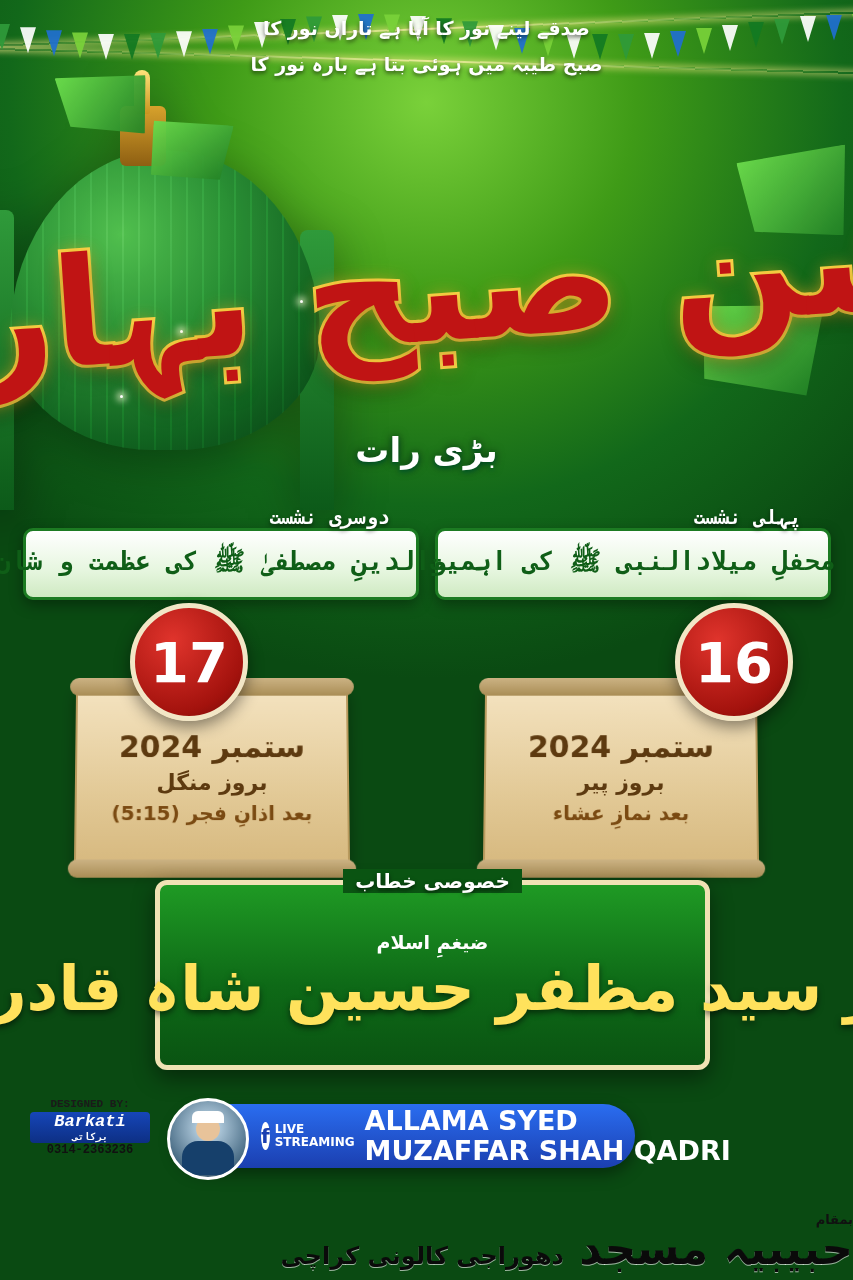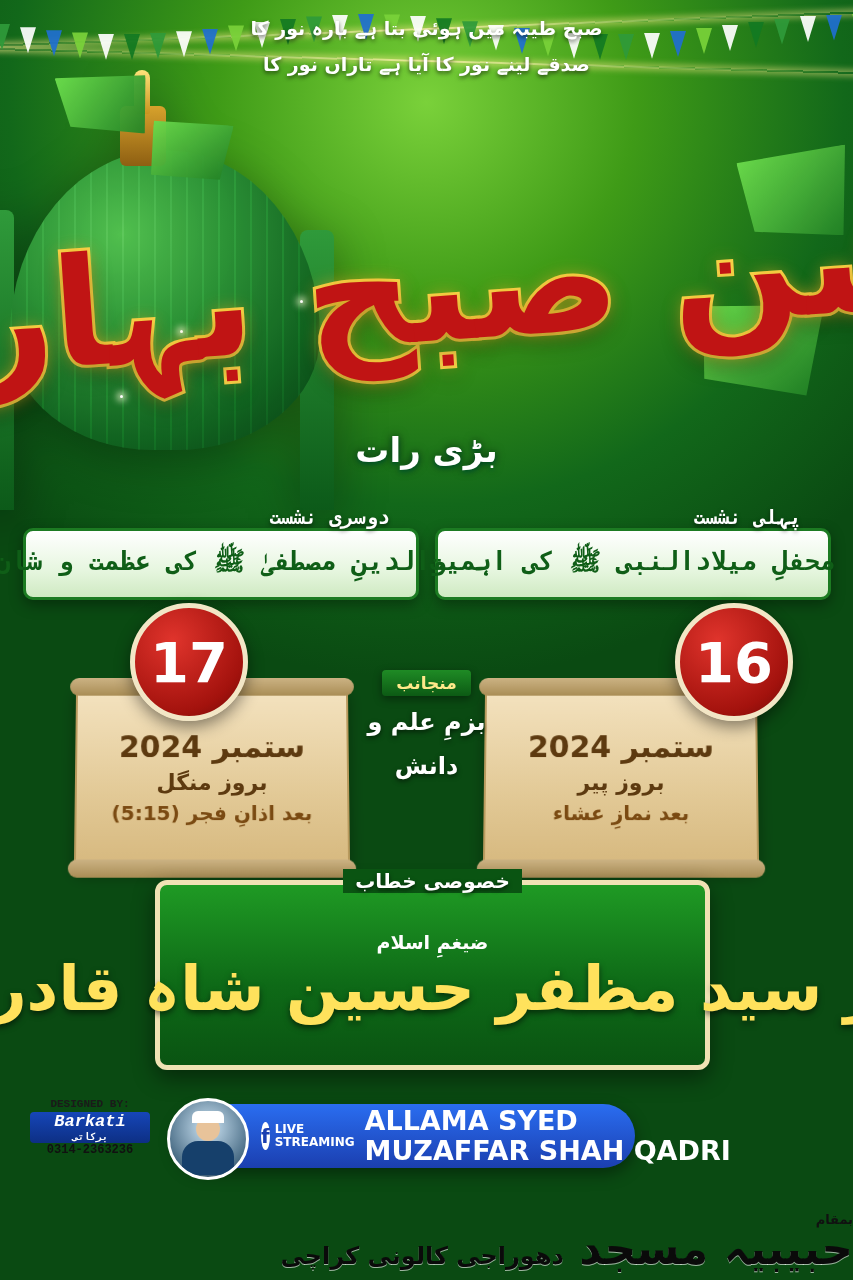--- a/index.html
+++ b/index.html
@@ -320,22 +320,22 @@
   <div class="greenflag gf1"></div>
   <div class="greenflag gf2"></div>
   <div class="greenflag gf3"></div>
   <div class="greenflag gf4"></div>
 
   <div class="sparkle" style="left:180px;top:330px;"></div>
   <div class="sparkle" style="left:120px;top:395px;"></div>
   <div class="sparkle" style="left:300px;top:300px;"></div>
 
   <div class="couplet">
+    <div>صدقے لینے نور کا آیا ہے تاراں نور کا</div>
     <div>صبح طیبہ میں ہوئی بتا ہے بارہ نور کا</div>
-    <div>صدقے لینے نور کا آیا ہے تاراں نور کا</div>
   </div>
 
   <div class="title-wrap">
     <div class="title-main">جشن صبح بہاراں</div>
   </div>
   <div class="title-sub">بڑی رات</div>
 
   <div class="sessions">
     <div class="session">
       <div class="session-tag">پہلی نشست</div>
@@ -360,25 +360,20 @@
 
     <div class="scroll scroll-left">
       <div class="scroll-body">
         <div class="sc-date">ستمبر 2024</div>
         <div class="sc-day">بروز منگل</div>
         <div class="sc-time">بعد اذانِ فجر (5:15)</div>
       </div>
     </div>
     <div class="daybadge badge-left">17</div>
 
-    <div class="midbanner">
-      <span class="mid-tag">منجانب</span>
-      <div class="mid-line">بزمِ علم و</div>
-      <div class="mid-line">دانش</div>
-    </div>
   </div>
 
   <div class="speaker-panel">
     <div class="sp-tag">خصوصی خطاب</div>
     <div class="sp-small">ضیغمِ اسلام</div>
     <div class="sp-name">پیر سید مظفر حسین شاہ قادری</div>
   </div>
 
   <div class="designer">
     <div>DESIGNED BY:</div>

